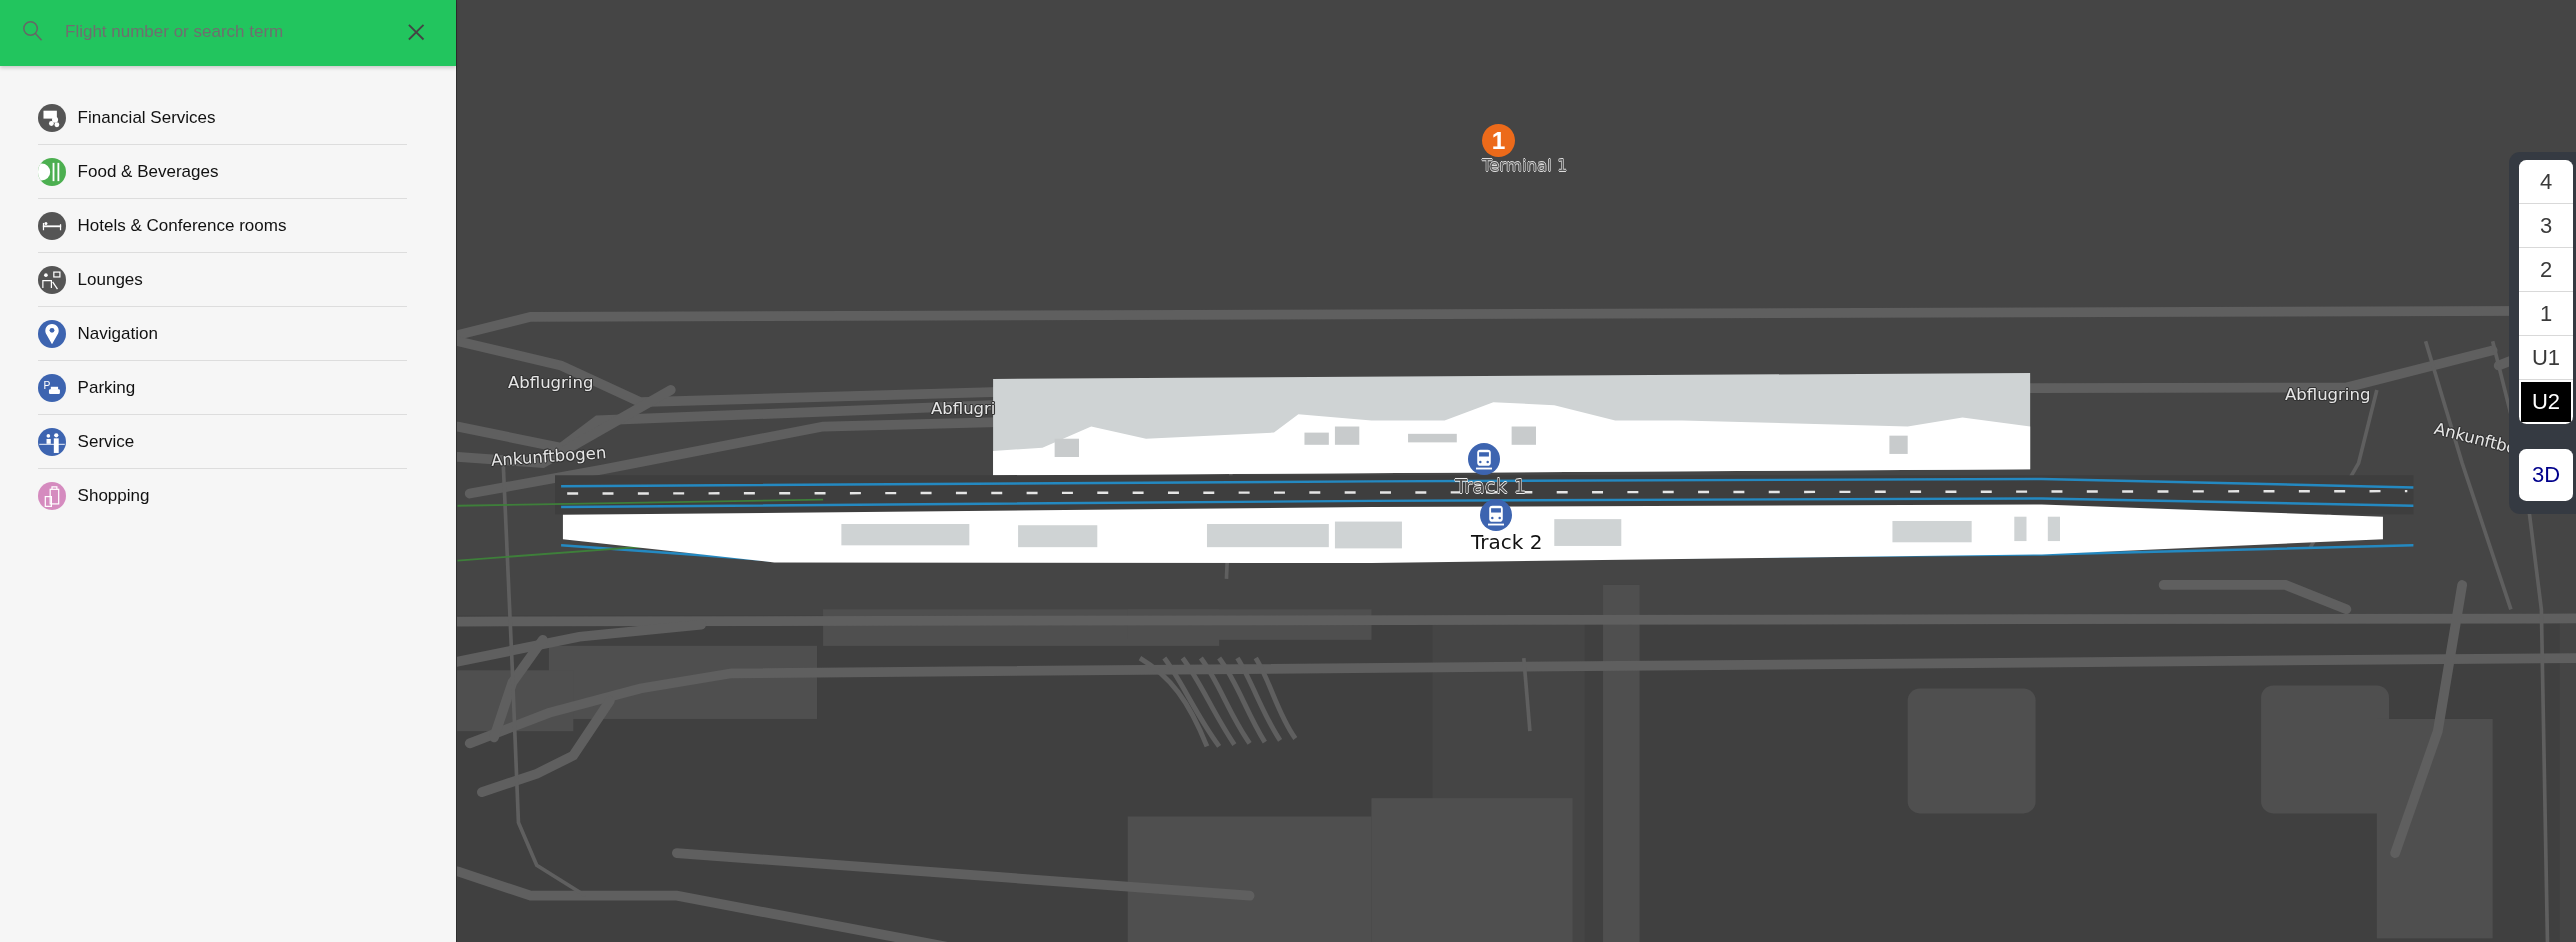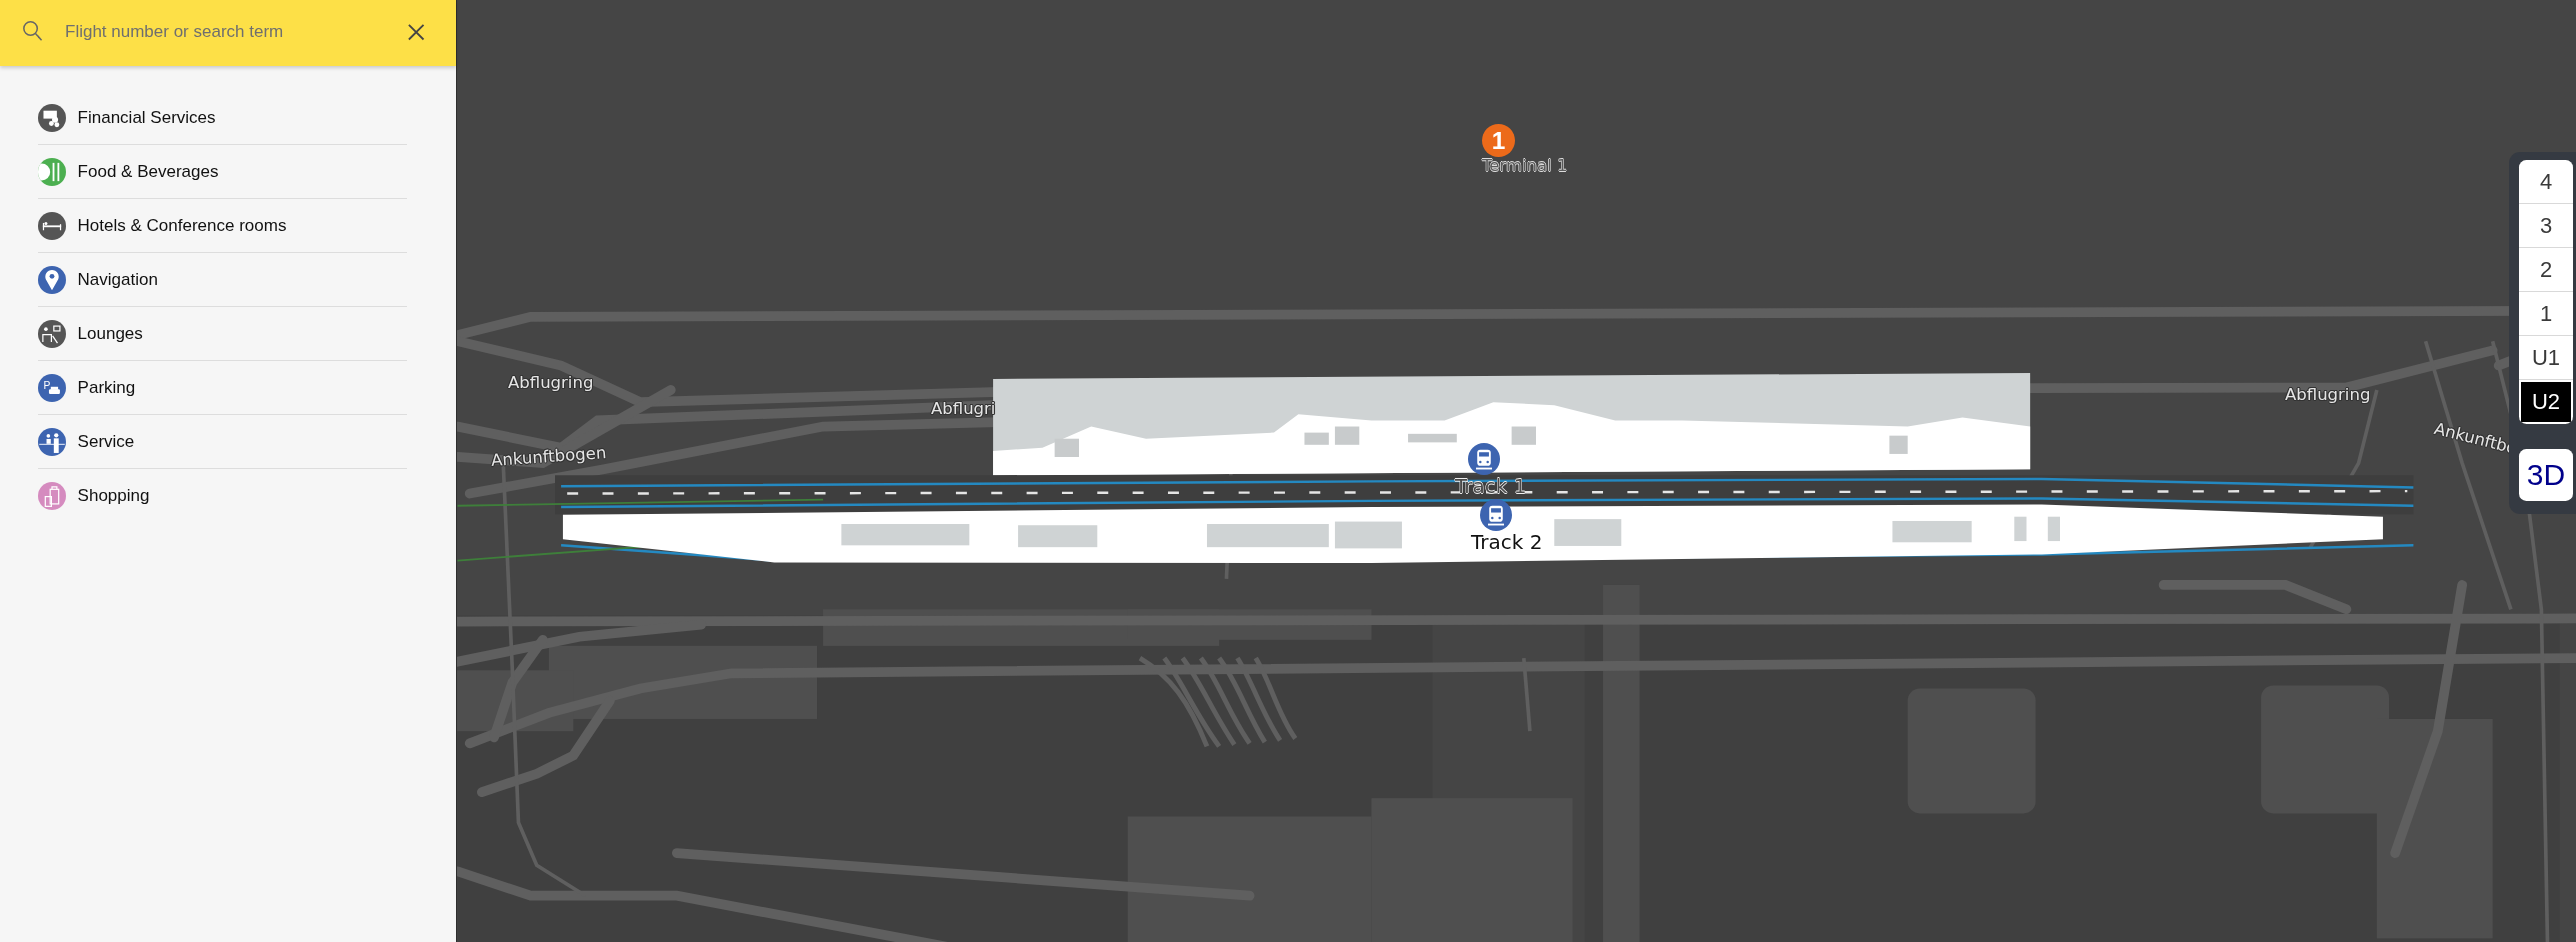--- a/index.html
+++ b/index.html
@@ -6,37 +6,37 @@
   body { width:2576px; height:942px; position:relative; overflow:hidden; background:#444444; font-family:"Liberation Sans", sans-serif; }
   #map { position:absolute; left:457px; top:0; width:2119px; height:942px; background:#454545; overflow:hidden; }
   #map svg.base { position:absolute; left:0; top:0; }
   .map-label { position:absolute; font-family:"DejaVu Sans", sans-serif; font-size:16.5px; color:#e6e6e6; white-space:nowrap;
     text-shadow: -1.2px 0 #333, 1.2px 0 #333, 0 -1.2px #333, 0 1.2px #333, -0.6px -0.6px #333, 0.6px 0.6px #333, -0.6px 0.6px #333, 0.6px -0.6px #333; }
   .poi-label { position:absolute; font-family:"DejaVu Sans", sans-serif; font-size:20px; white-space:nowrap; }
   .terminal-badge { position:absolute; width:33px; height:33px; border-radius:50%; background:#ec6a1a; color:#fff; font-weight:bold; font-size:24.4px; text-align:center; line-height:33px; font-family:"Liberation Sans", sans-serif; }
   .train-icon { position:absolute; width:32px; height:32px; border-radius:50%; background:#3d64b0; }
   
   #sidebar { position:absolute; left:0; top:0; width:457px; height:942px; background:#f6f6f6; border-right:1.2px solid #2e2e2e; box-sizing:border-box; }
-  #searchbar { position:absolute; left:0; top:0; width:456px; height:66px; background:#fde047; box-shadow:0 2.4px 3.7px rgba(0,0,0,0.18); display:flex; align-items:center; }
+  #searchbar { position:absolute; left:0; top:0; width:456px; height:66px; background:#22c55e; box-shadow:0 2.4px 3.7px rgba(0,0,0,0.18); display:flex; align-items:center; }
   #search-icon { position:absolute; left:22px; top:19.5px; width:22px; height:22px; }
   #search-input { position:absolute; left:63px; top:16px; width:341px; height:30.5px; border:none; outline:none; background:transparent; font-family:"Liberation Sans", sans-serif; font-size:17px; color:#333; }
   #search-input::placeholder { color:#6f6f6f; }
   #clear-button { position:absolute; left:404px; top:19.5px; width:24.4px; height:24.4px; cursor:pointer; }
   #category-list { position:absolute; left:38px; top:91px; width:369px; margin:0; padding:0; list-style:none; }
   .cat-item { position:relative; height:54px; display:flex; align-items:center; border-bottom:1.2px solid #dddddd; box-sizing:border-box; cursor:pointer; }
   .cat-item:last-child { border-bottom:none; }
   .cat-icon { width:28px; height:28px; border-radius:50%; flex:0 0 28px; display:flex; align-items:center; justify-content:center; overflow:hidden; }
   .cat-label { margin-left:11.6px; font-size:17px; color:#111; }
   
   #floor-panel { position:absolute; left:2509px; top:152px; width:67px; height:362px; background:#353a42; border-radius:11px 0 0 11px; }
   #floor-list { position:absolute; left:2519px; top:160px; width:54px; background:#fff; border-radius:7.3px; overflow:hidden; }
   .floor-btn { height:44px; display:flex; align-items:center; justify-content:center; font-size:22px; color:#3a3a3a; border-bottom:1.2px solid #d9d9d9; box-sizing:border-box; cursor:pointer; }
   .floor-btn:last-child { border-bottom:none; }
   .floor-btn.active { background:#000000; color:#fff; border:2.4px solid #fff; }
-  #btn-3d { position:absolute; left:2519px; top:449px; width:54px; height:52px; background:#fff; border-radius:7.3px; display:flex; align-items:center; justify-content:center; font-size:30px; color:#00008b; cursor:pointer; }
+  #btn-3d { position:absolute; left:2519px; top:449px; width:54px; height:52px; background:#fff; border-radius:7.3px; display:flex; align-items:center; justify-content:center; font-size:22px; color:#00008b; cursor:pointer; }
 </style>
 </head>
 <body>
 
 <div id="map">
   <svg class="base" width="2119" height="942" viewBox="0 0 3476 1546">
 
     <g fill="#404040">
       <rect x="0" y="1010" width="1600" height="536"></rect>
       <rect x="1850" y="1020" width="1600" height="526"></rect>
@@ -198,38 +198,38 @@
         <svg width="28" height="28" viewBox="0 0 46 46">
             <rect x="8" y="22" width="30" height="3" fill="#fff"></rect>
             <rect x="8" y="18" width="2" height="12" fill="#fff"></rect>
             <rect x="36" y="20" width="2" height="10" fill="#fff"></rect>
             <circle cx="13" cy="19" r="2.5" fill="#fff"></circle>
           </svg>
       </span>
       <span class="cat-label">Hotels &amp; Conference rooms</span>
     </li>
     <li class="cat-item">
-      <span class="cat-icon" style="background:#3d64b0;">
-        <svg width="28" height="28" viewBox="0 0 46 46">
-            <path d="M23 40 L13 22 A11 11 0 1 1 33 22 Z" fill="#fff"></path>
-            <circle cx="23" cy="17" r="4" fill="#3d64b0"></circle>
-          </svg>
-      </span>
-      <span class="cat-label">Navigation</span>
-    </li>
-    <li class="cat-item">
       <span class="cat-icon" style="background:#555;">
         <svg width="28" height="28" viewBox="0 0 46 46">
             <circle cx="13" cy="15" r="3" fill="#fff"></circle>
             <path d="M8 36 V24 H22 V36" stroke="#fff" stroke-width="2" fill="none"></path>
             <path d="M24 26 L32 38" stroke="#fff" stroke-width="2"></path>
             <rect x="26" y="10" width="10" height="8" stroke="#fff" stroke-width="2" fill="none"></rect>
           </svg>
       </span>
       <span class="cat-label">Lounges</span>
+    </li>
+    <li class="cat-item">
+      <span class="cat-icon" style="background:#3d64b0;">
+        <svg width="28" height="28" viewBox="0 0 46 46">
+            <path d="M23 40 L13 22 A11 11 0 1 1 33 22 Z" fill="#fff"></path>
+            <circle cx="23" cy="17" r="4" fill="#3d64b0"></circle>
+          </svg>
+      </span>
+      <span class="cat-label">Navigation</span>
     </li>
     <li class="cat-item">
       <span class="cat-icon" style="background:#3d64b0;">
         <svg width="28" height="28" viewBox="0 0 46 46">
             <text x="9" y="24" font-size="17" fill="#fff" font-family="Liberation Sans, sans-serif">P</text>
             <rect x="18" y="25" width="18" height="8" rx="2" fill="#fff"></rect>
             <rect x="21" y="21" width="12" height="5" fill="#fff"></rect>
           </svg>
       </span>
       <span class="cat-label">Parking</span>

